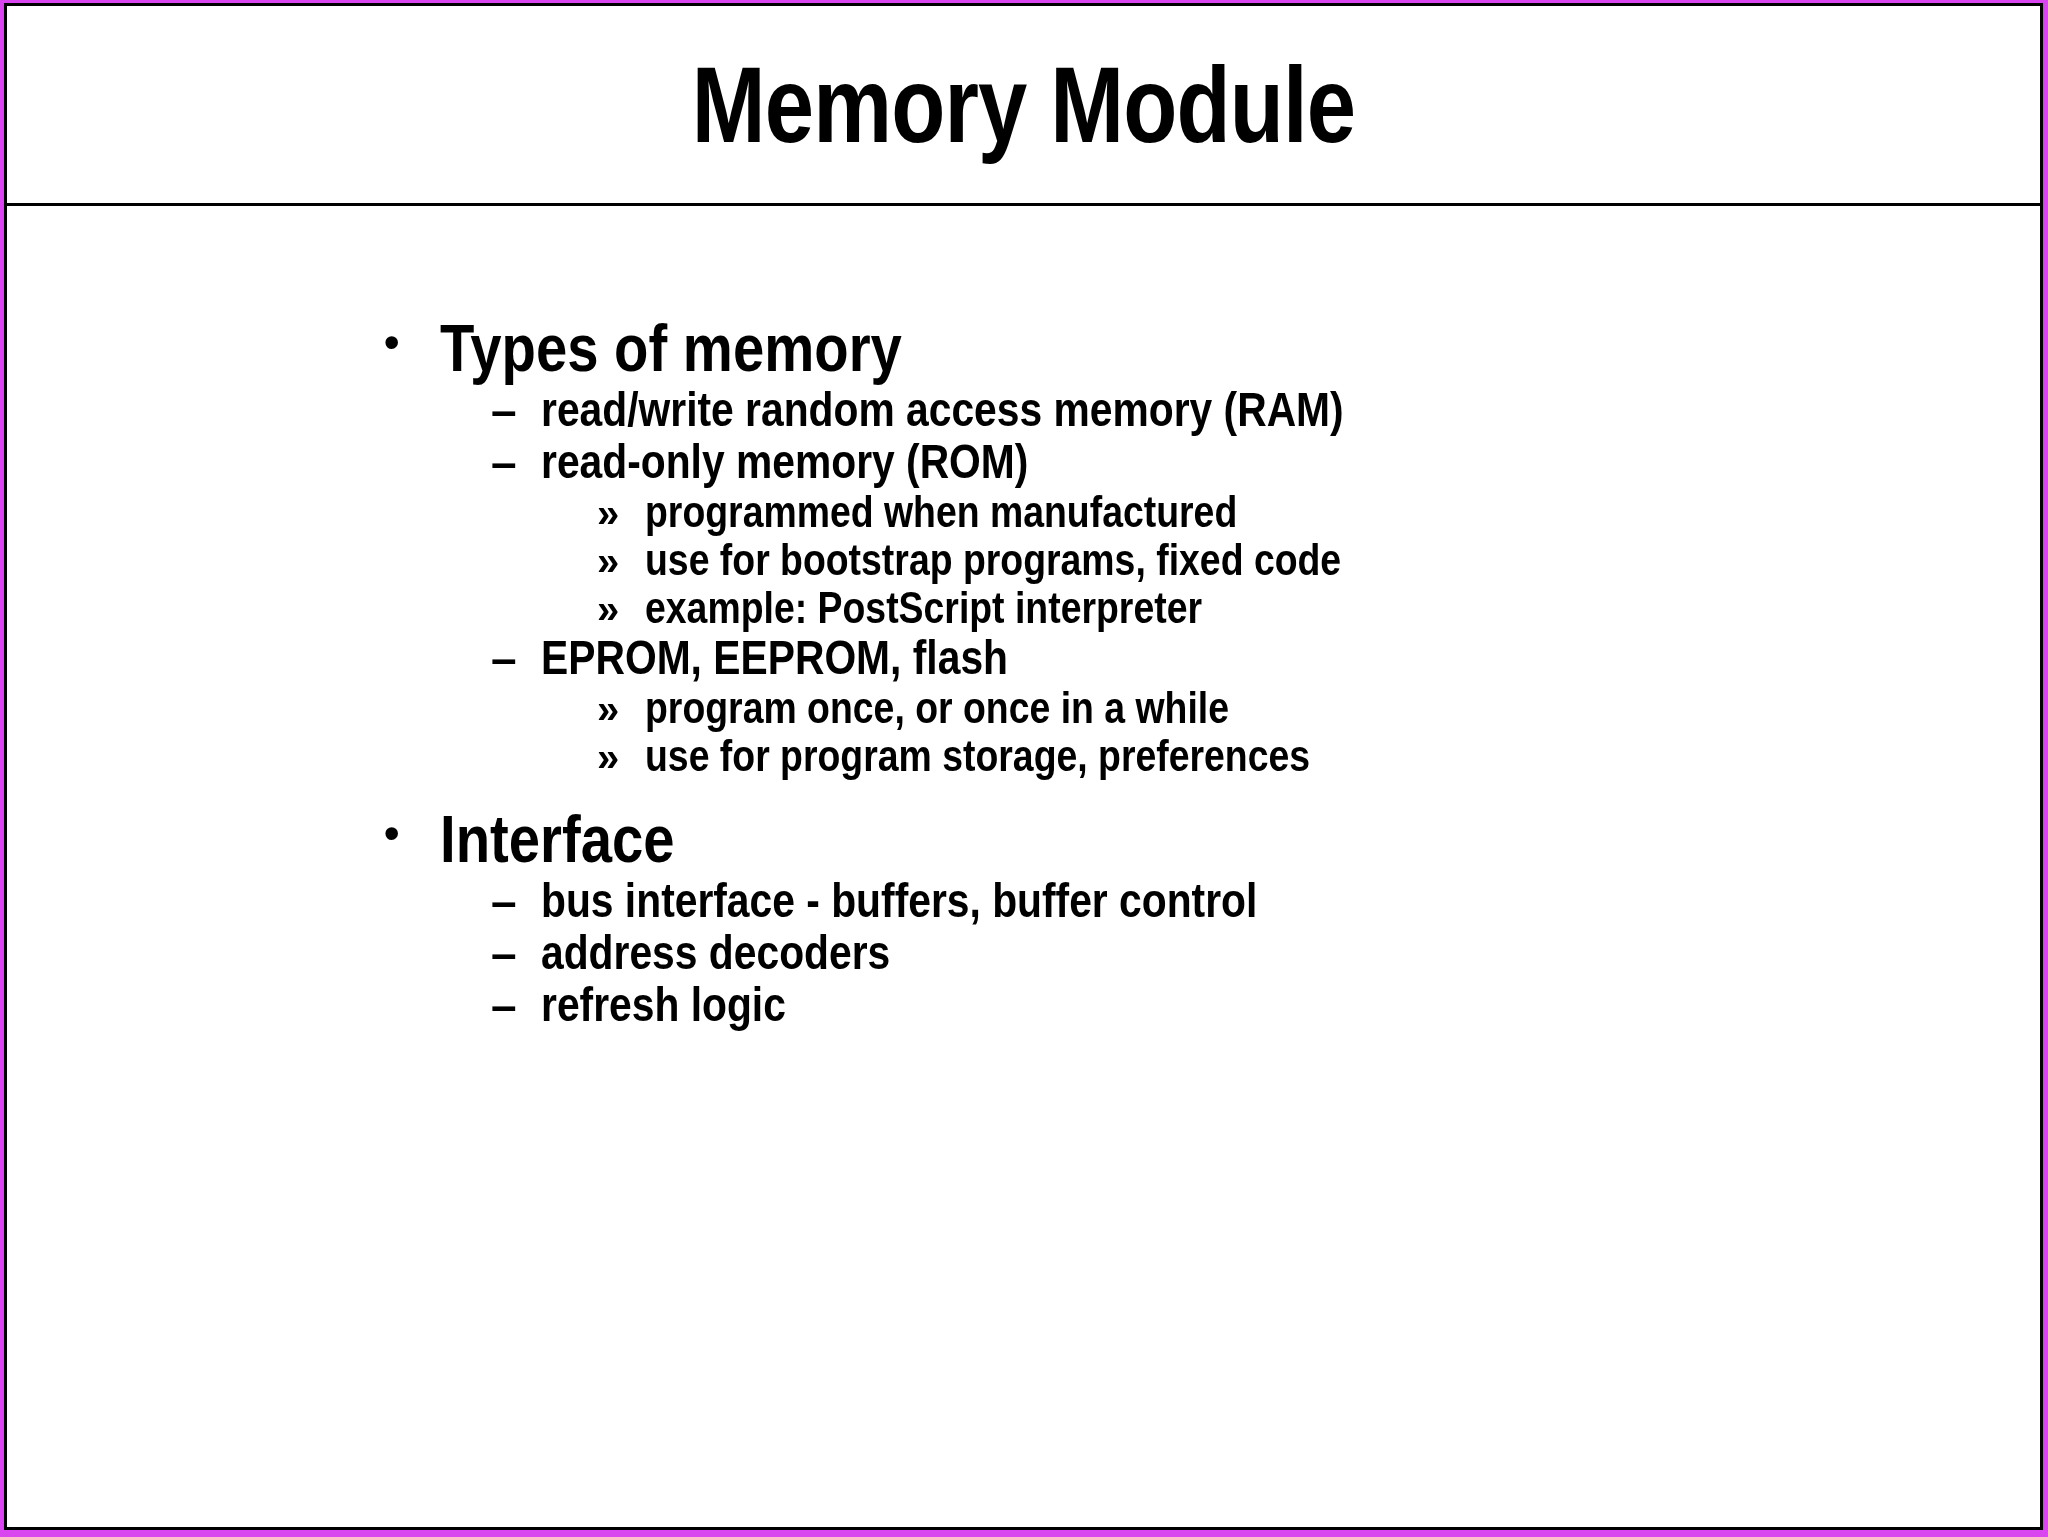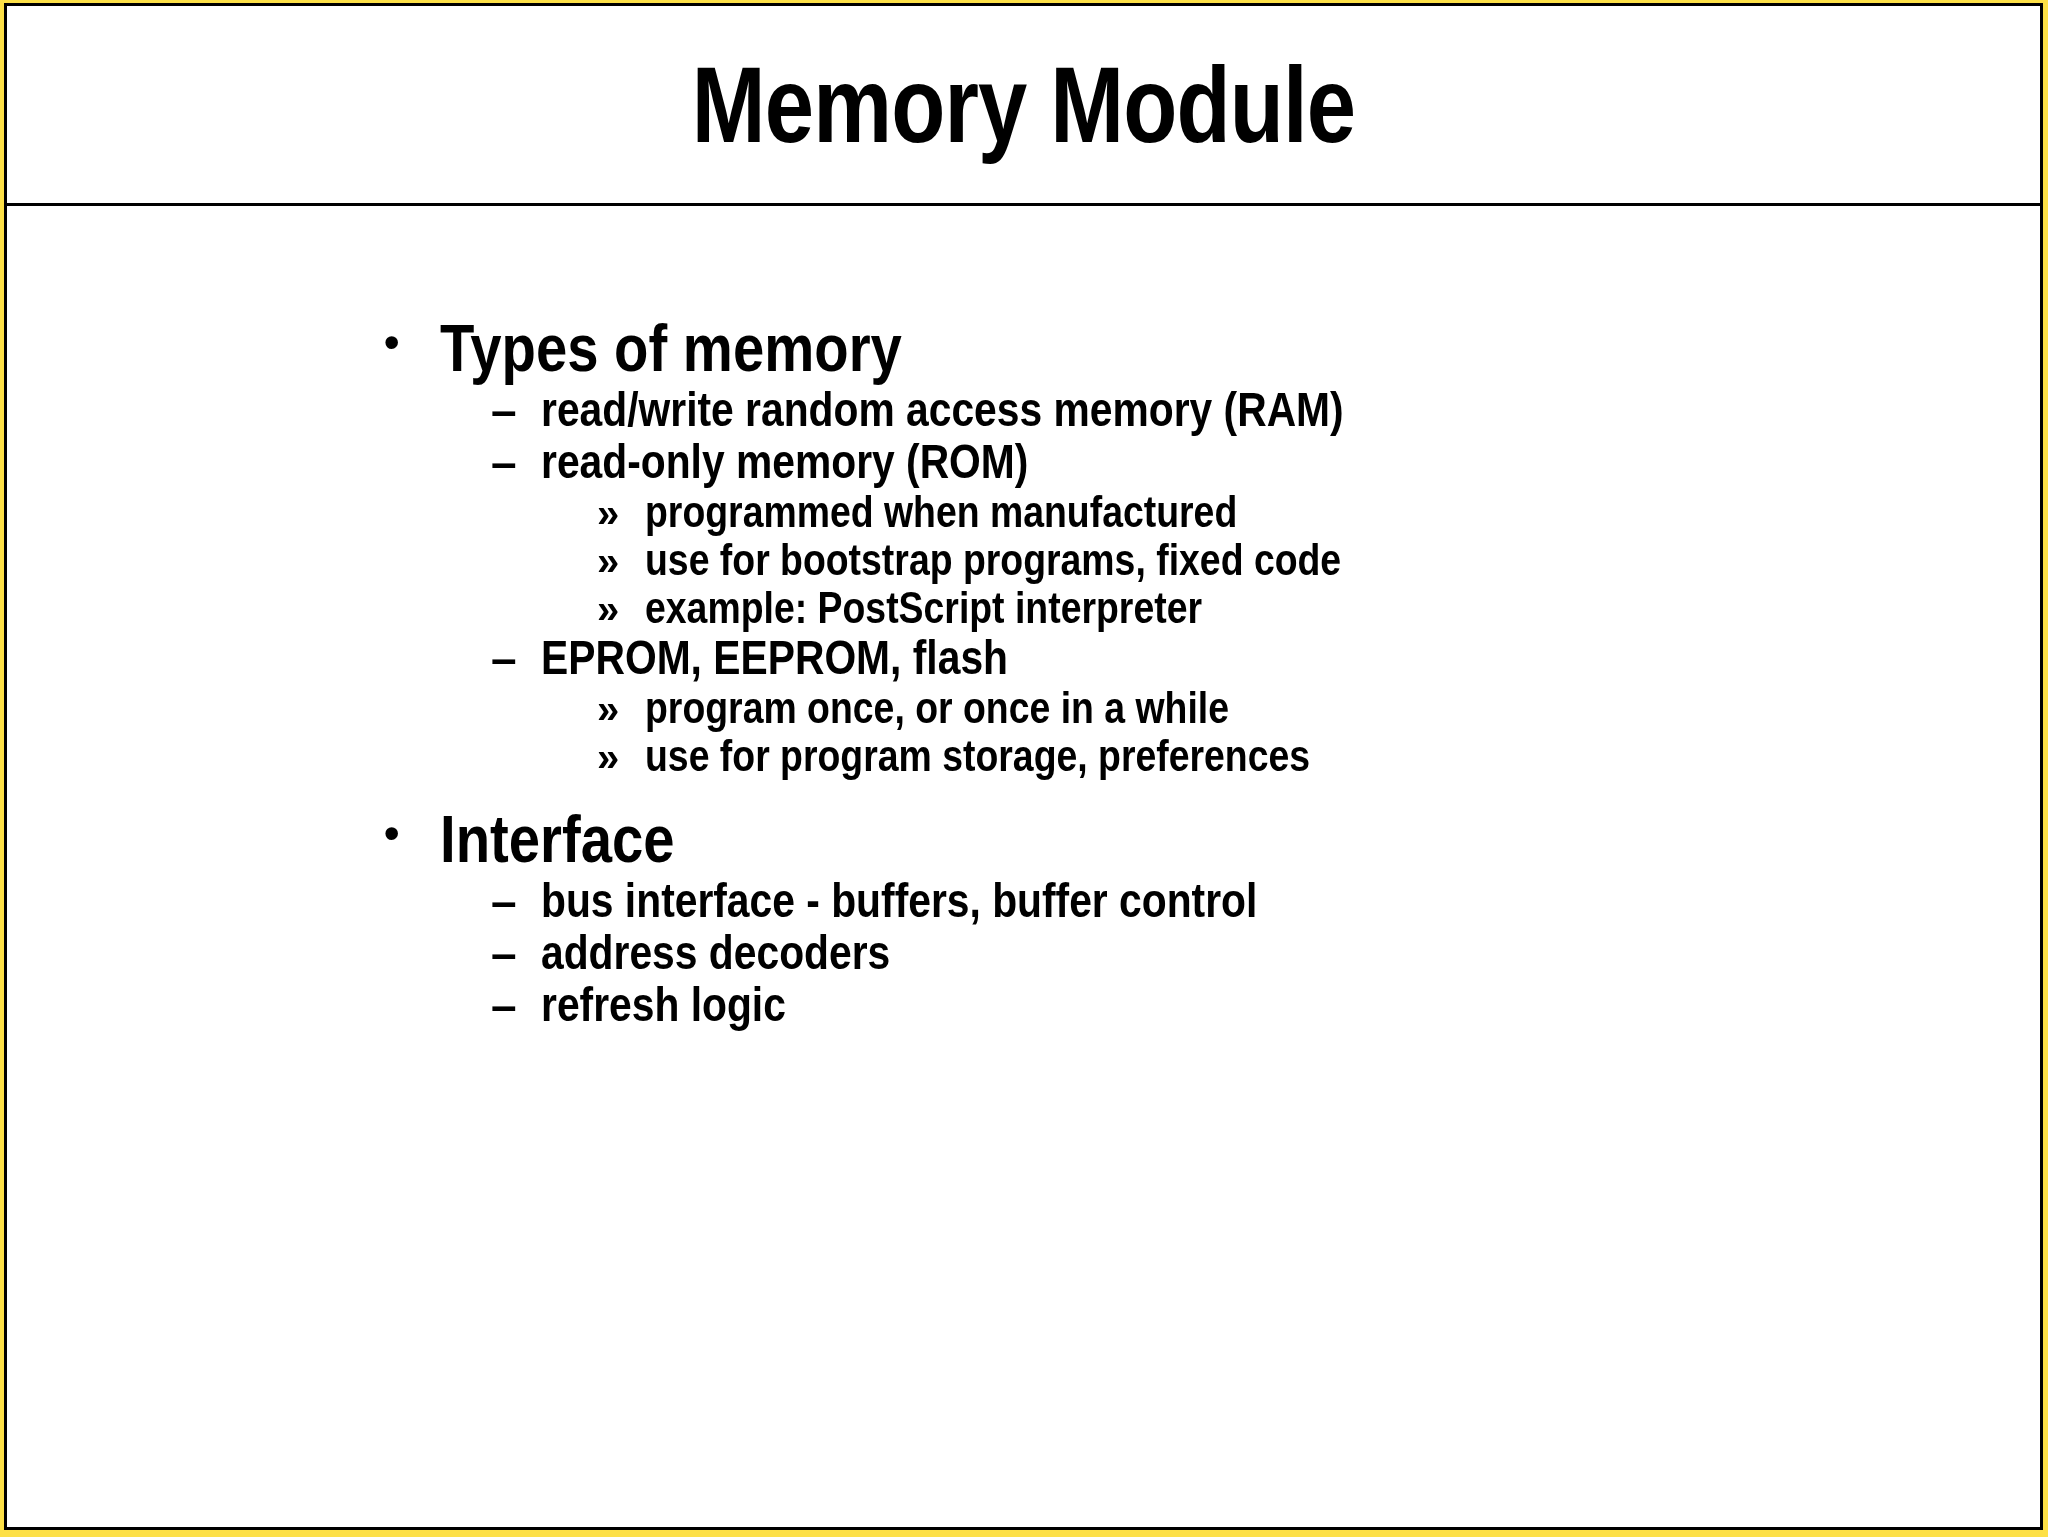--- a/index.html
+++ b/index.html
@@ -12,21 +12,21 @@
     height: 1537px;
     font-family: "Liberation Sans", "DejaVu Sans", sans-serif;
     color: #000000;
     overflow: hidden;
   }
 
   .slide {
     position: relative;
     width: 2048px;
     height: 1537px;
-    background: #fde047;
+    background: #d946ef;
     box-sizing: border-box;
   }
 
   
   .slide-frame {
     position: absolute;
     left: 4px;
     top: 3px;
     width: 2039px;
     height: 1527px;

